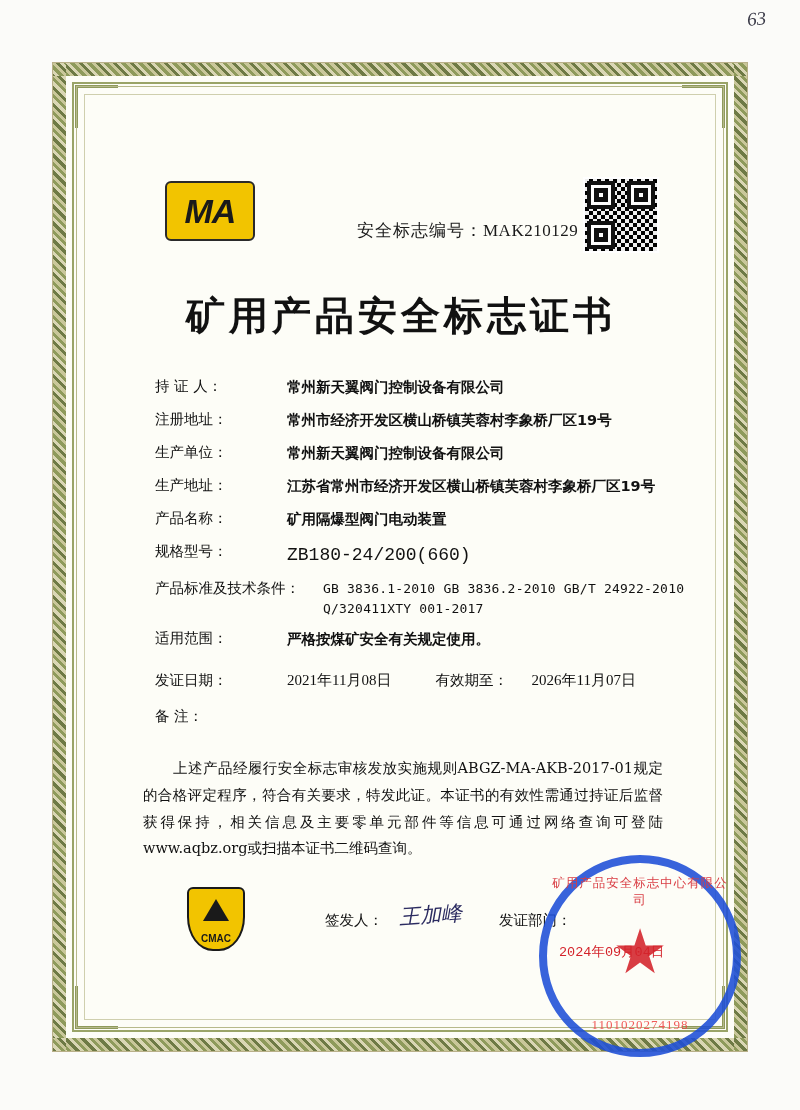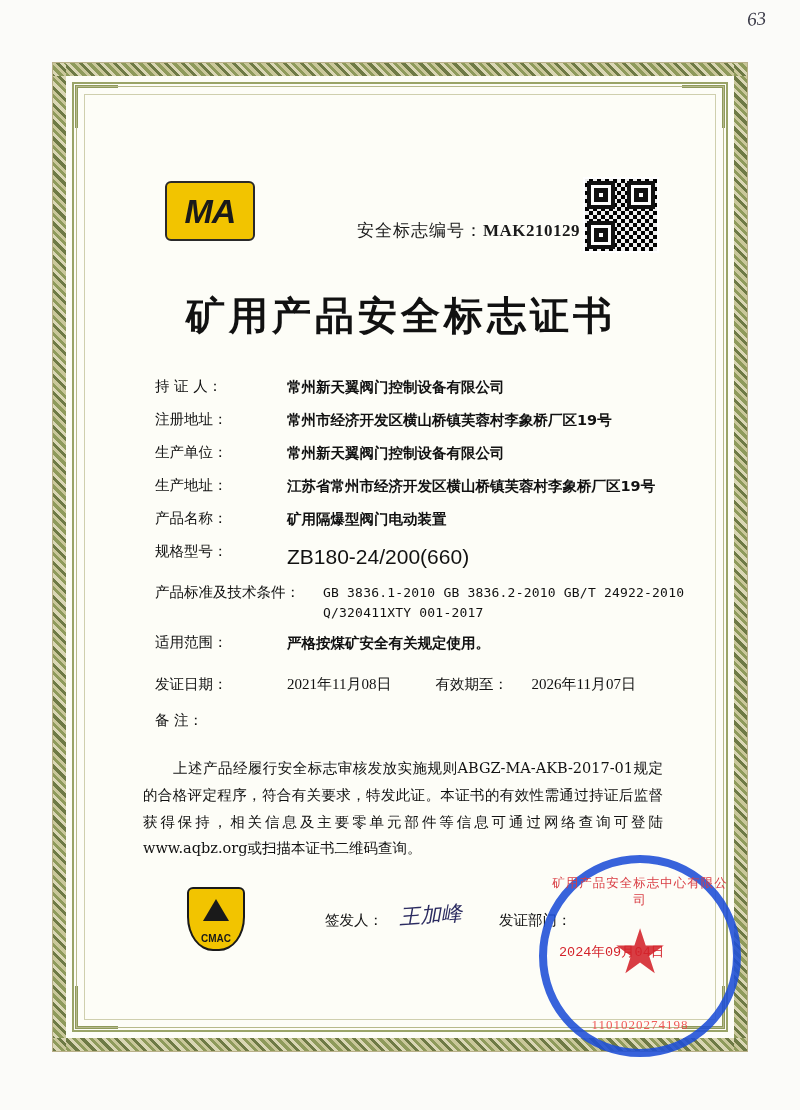--- a/index.html
+++ b/index.html
@@ -125,21 +125,21 @@
 
   .cert-no {
     position: absolute;
     left: 258px;
     top: 114px;
     font-family: "Liberation Serif", serif;
     font-size: 17px;
     color: #1a1a1a;
     letter-spacing: 1px;
   }
-  .cert-no .no-value { letter-spacing: 0.5px; font-weight: bold; }
+  .cert-no .no-value { letter-spacing: 0.5px; }
 
   
   .qr {
     position: absolute;
     right: 44px;
     top: 72px;
     width: 72px;
     height: 72px;
     background:
       repeating-linear-gradient(0deg, #111 0 4px, #fff 4px 8px),
@@ -206,23 +206,23 @@
   }
   .value {
     flex: 1;
     font-family: "DejaVu Sans", sans-serif;
     font-size: 14.5px;
     font-weight: bold;
     color: #111;
     line-height: 1.45;
   }
   .value.serif {
-    font-family: Liberation Sans, sans-serif;
+    font-family: Liberation Mono, monospace;
     font-weight: normal;
-    font-size: 21px;
+    font-size: 18px;
   }
   .value.std {
     font-family: "DejaVu Sans Mono", monospace;
     font-weight: normal;
     font-size: 13px;
     letter-spacing: 0.2px;
     line-height: 1.5;
   }
   .row.dates { margin-top: 20px; }
   .date-left { display: flex; }

